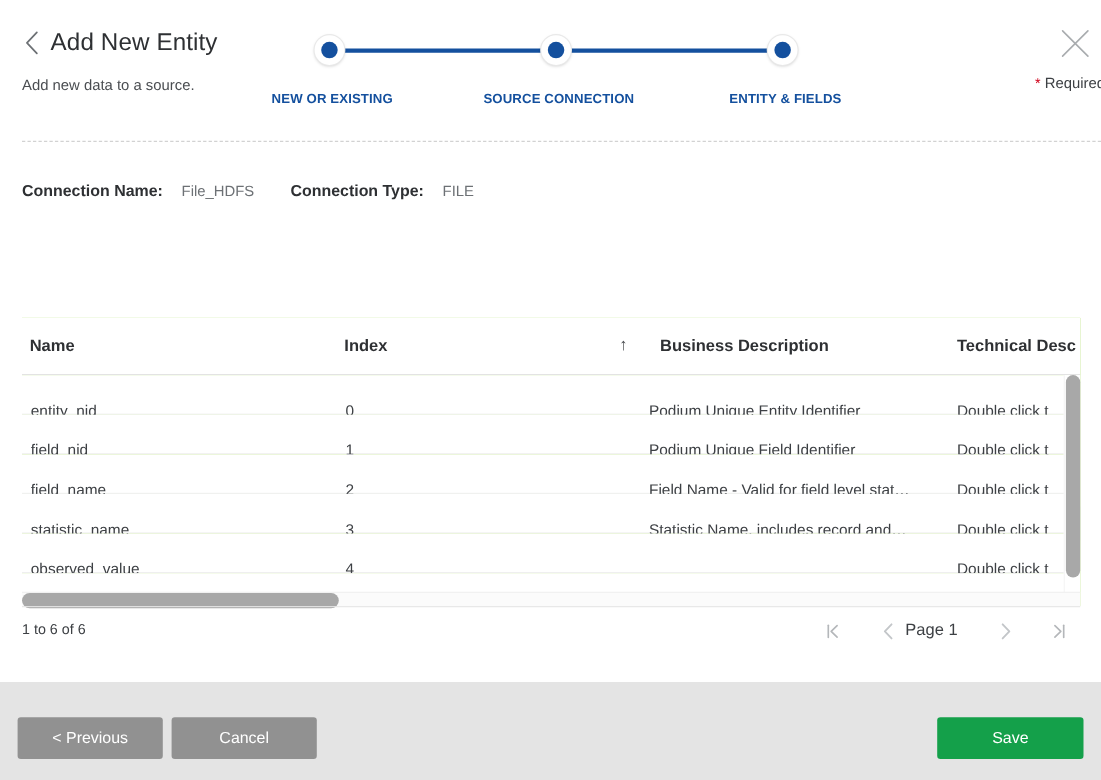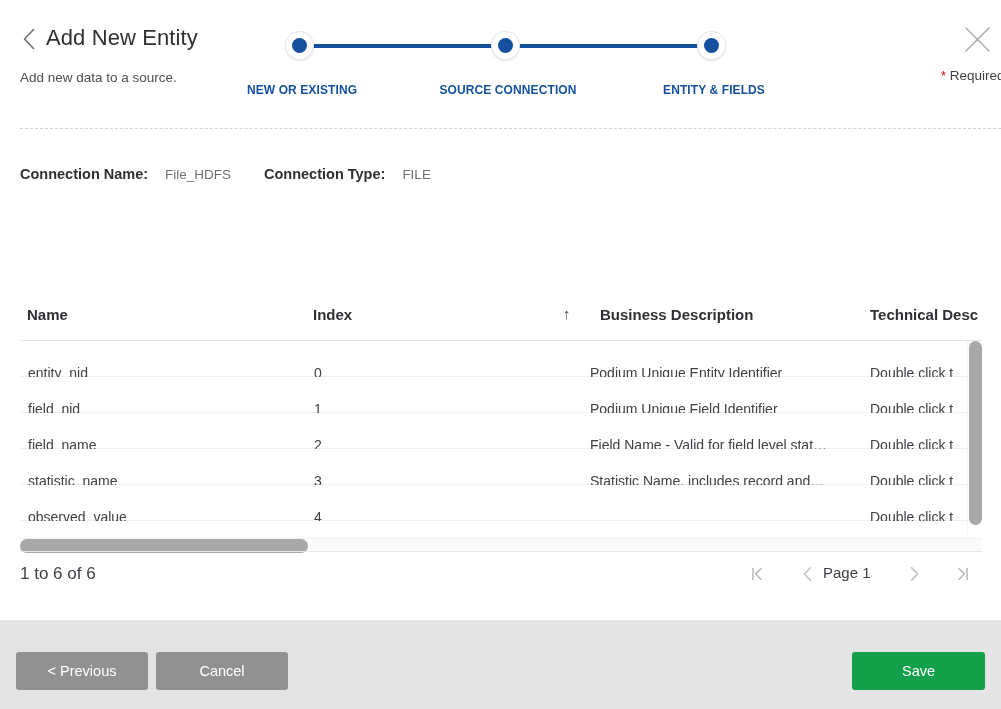--- a/index.html
+++ b/index.html
@@ -170,21 +170,21 @@
     position: absolute; left: 0px; top: 0px; width: 288px; height: 14px;
     background: #a8a8a8; border-radius: 7px; cursor: pointer;
   }
   .table-bottom-border {
     position: absolute; left: 20px; top: 551px; width: 962px; height: 1px; background: #e6e6e6;
   }
 
   
   .pager { position: absolute; left: 0; top: 552px; width: 1001px; height: 48px; }
   .pager-count {
-    position: absolute; left: 20px; top: 12px; font-size: 17px; color: #3d4044; white-space: nowrap;
+    position: absolute; left: 20px; top: 12px; font-size: 13px; color: #3d4044; white-space: nowrap;
   }
   .pg-btn {
     position: absolute; top: 9px; width: 26px; height: 26px;
     display: flex; align-items: center; justify-content: center;
     color: #b4b7ba; cursor: pointer; font-size: 15px;
   }
   .pg-first { left: 744px; }
   .pg-prev  { left: 794px; }
   .pg-next  { left: 901px; }
   .pg-last  { left: 950px; }

